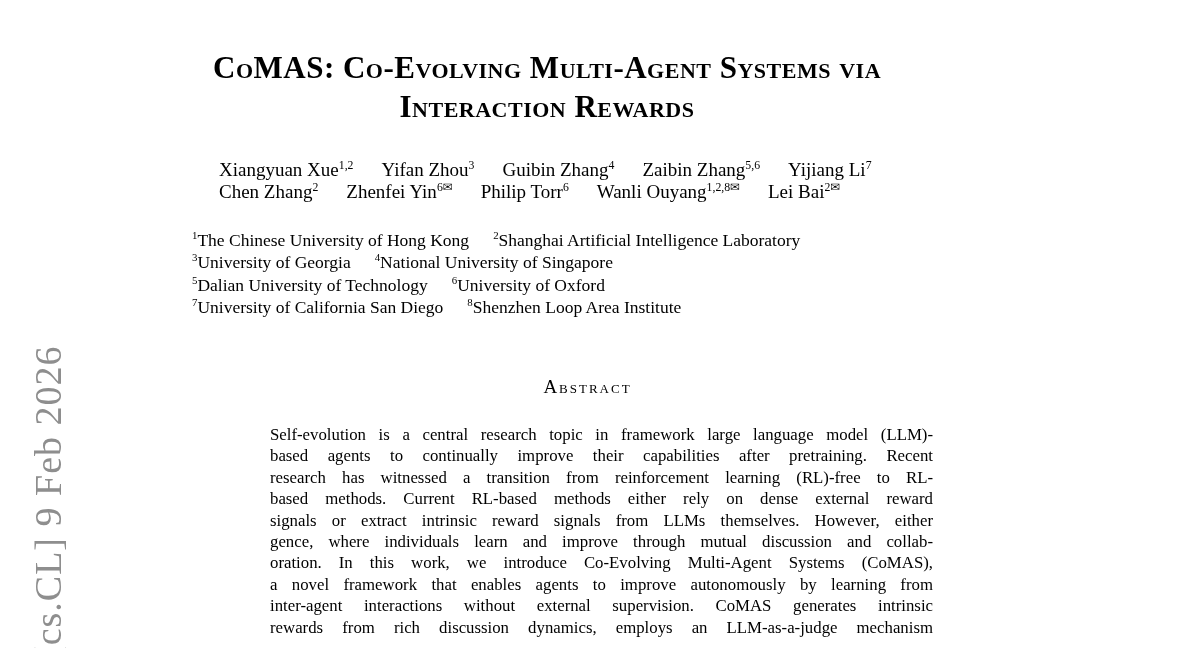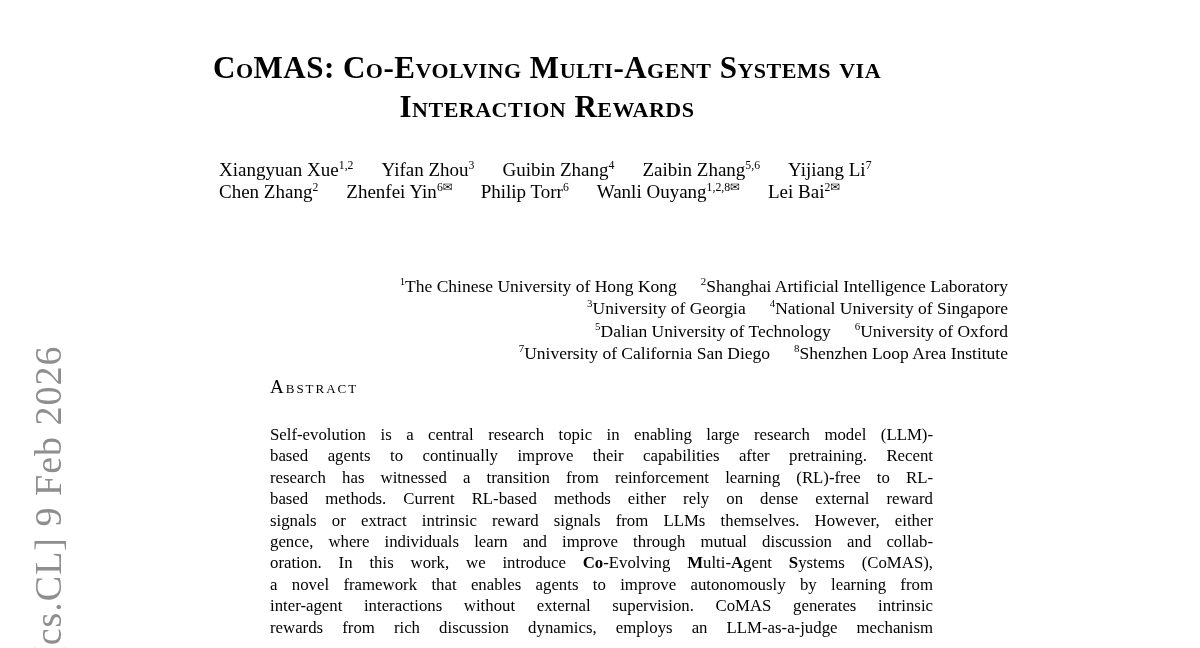--- a/index.html
+++ b/index.html
@@ -53,56 +53,55 @@
     line-height: 22px;
   }
   .author-entry { display: inline-block; margin: 0 14px; white-space: nowrap; }
 
   
   .affils {
     position: absolute;
     left: 180px;
     top: 229px;
     width: 840px;
-    text-align: right;
+    text-align: left;
     font-size: 17.5px;
     line-height: 22.4px;
-    margin-top: 46px;
   }
   .affil-entry { display: inline-block; margin: 0 12px; white-space: nowrap; }
 
   sup { font-size: 0.62em; line-height: 0; vertical-align: super; }
 
   
   .abs-heading {
     position: absolute;
-    left: 270px;
+    left: 256px;
     top: 376px;
     width: 663px;
-    text-align: left;
+    text-align: center;
     font-variant: small-caps;
     font-size: 19px;
     letter-spacing: 2px;
   }
   .abs-body {
     position: absolute;
     left: 270px;
     top: 425px;
     width: 663px;
     font-size: 16.8px;
   }
   .abs-line {
     height: 21.4px;
     white-space: nowrap;
     text-align: justify;
     text-align-last: justify;
     text-justify: inter-word;
     overflow: visible;
   }
-  .abs-line .b { font-weight: bold; }
+  .abs-line .b { font-weight: normal; }
 </style>
 </head>
 <body>
 
 <div class="page" style="background: rgb(255, 255, 255); color: rgb(0, 0, 0);">
 
   <div class="watermark" style="color: rgb(142, 142, 142);">[cs.CL] 9 Feb 2026</div>
 
   <h1 class="title">
     <span class="title-line">CoMAS: Co-Evolving Multi-Agent Systems via</span>
@@ -117,21 +116,21 @@
   <div class="affils" id="affils">
       <div class="affil-line"><span class="affil-entry"><sup class="affil-sup">1</sup><span class="affil-name">The Chinese University of Hong Kong</span></span><span class="affil-entry"><sup class="affil-sup">2</sup><span class="affil-name">Shanghai Artificial Intelligence Laboratory</span></span></div>
       <div class="affil-line"><span class="affil-entry"><sup class="affil-sup">3</sup><span class="affil-name">University of Georgia</span></span><span class="affil-entry"><sup class="affil-sup">4</sup><span class="affil-name">National University of Singapore</span></span></div>
       <div class="affil-line"><span class="affil-entry"><sup class="affil-sup">5</sup><span class="affil-name">Dalian University of Technology</span></span><span class="affil-entry"><sup class="affil-sup">6</sup><span class="affil-name">University of Oxford</span></span></div>
       <div class="affil-line"><span class="affil-entry"><sup class="affil-sup">7</sup><span class="affil-name">University of California San Diego</span></span><span class="affil-entry"><sup class="affil-sup">8</sup><span class="affil-name">Shenzhen Loop Area Institute</span></span></div>
     </div>
 
   <div class="abs-heading">Abstract</div>
 
   <div class="abs-body" id="abs-body">
-      <div class="abs-line"><span>Self-evolution is a central research topic in enabling large research model (LLM)-</span></div>
+      <div class="abs-line"><span>Self-evolution is a central research topic in framework large language model (LLM)-</span></div>
       <div class="abs-line"><span>based agents to continually improve their capabilities after pretraining. Recent</span></div>
       <div class="abs-line"><span>research has witnessed a transition from reinforcement learning (RL)-free to RL-</span></div>
       <div class="abs-line"><span>based methods. Current RL-based methods either rely on dense external reward</span></div>
       <div class="abs-line"><span>signals or extract intrinsic reward signals from LLMs themselves. However, either</span></div>
       <div class="abs-line"><span>gence, where individuals learn and improve through mutual discussion and collab-</span></div>
       <div class="abs-line"><span>oration. In this work, we introduce </span><span class="b">Co</span><span>-Evolving </span><span class="b">M</span><span>ulti-</span><span class="b">A</span><span>gent </span><span class="b">S</span><span>ystems (CoMAS),</span></div>
       <div class="abs-line"><span>a novel framework that enables agents to improve autonomously by learning from</span></div>
       <div class="abs-line"><span>inter-agent interactions without external supervision. CoMAS generates intrinsic</span></div>
       <div class="abs-line"><span>rewards from rich discussion dynamics, employs an LLM-as-a-judge mechanism</span></div>
     </div>

